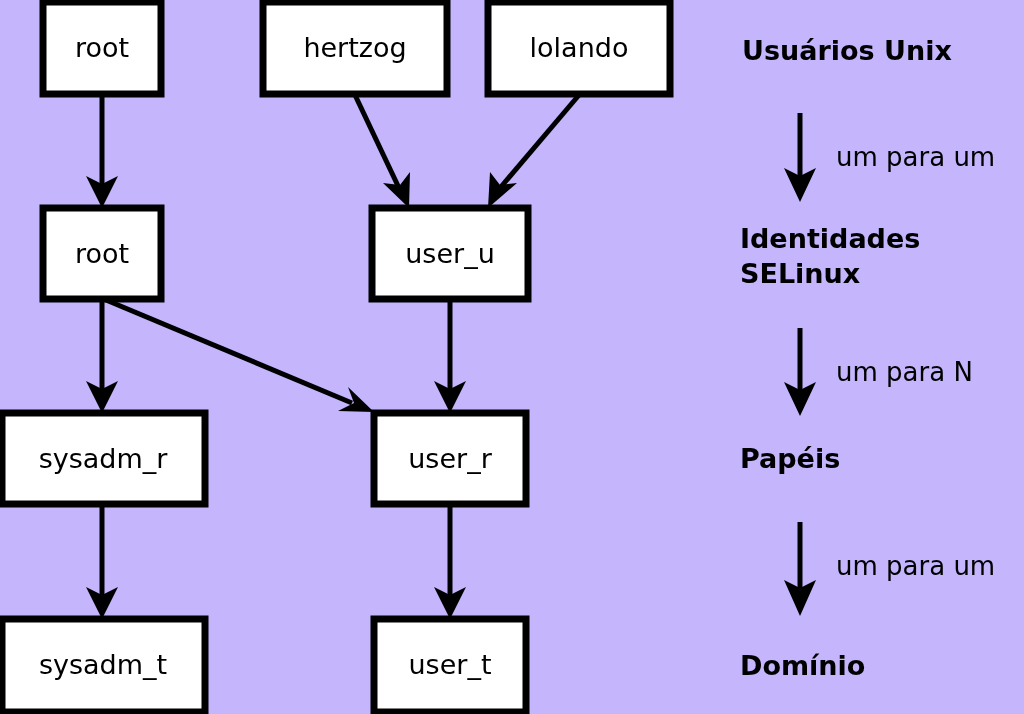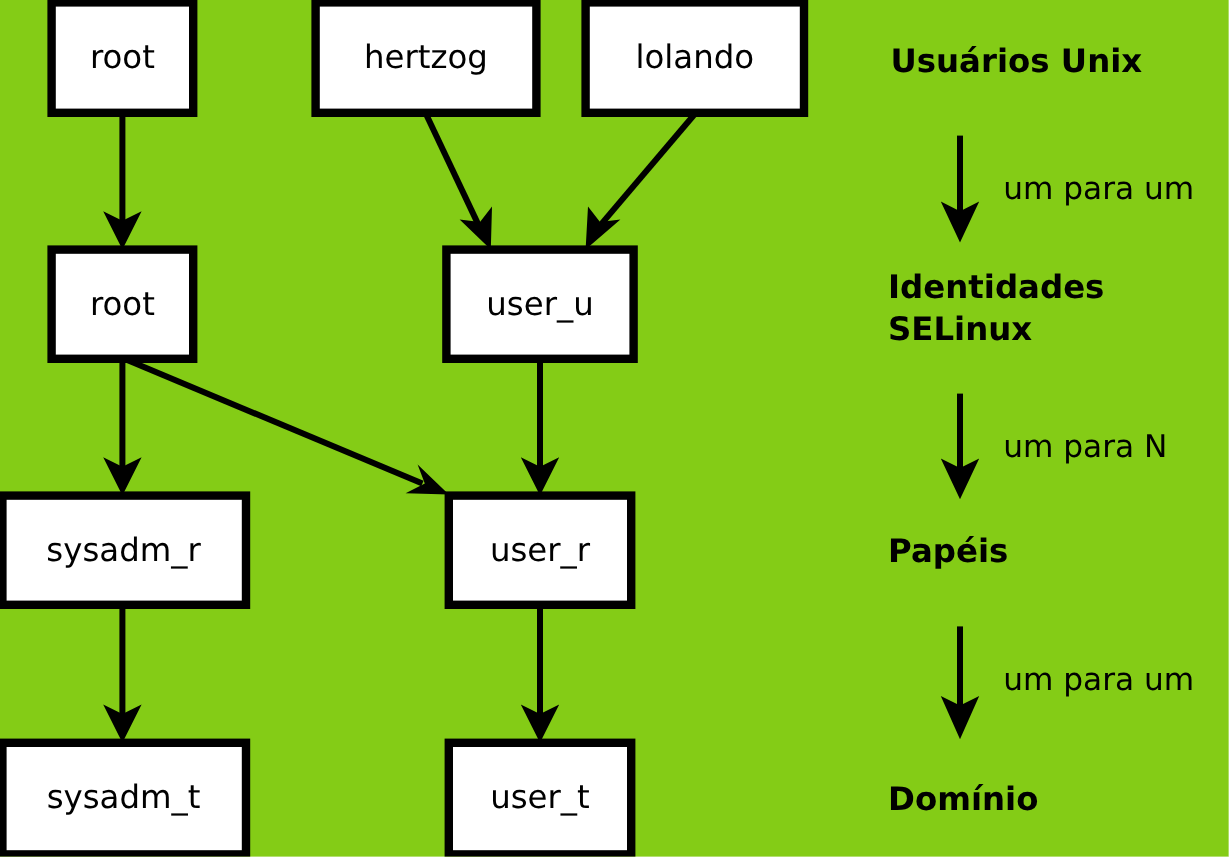--- a/index.html
+++ b/index.html
@@ -10,21 +10,21 @@
   body {
     width: 1024px;
     height: 714px;
     overflow: hidden;
     font-family: "DejaVu Sans", sans-serif;
   }
   #diagram-root {
     position: relative;
     width: 1024px;
     height: 714px;
-    background: #84cc16;
+    background: #c4b5fd;
   }
   svg#diagram-svg {
     display: block;
     width: 1024px;
     height: 714px;
   }
   .node-box {
     fill: #ffffff;
     stroke: #000000;
     stroke-width: 7;

